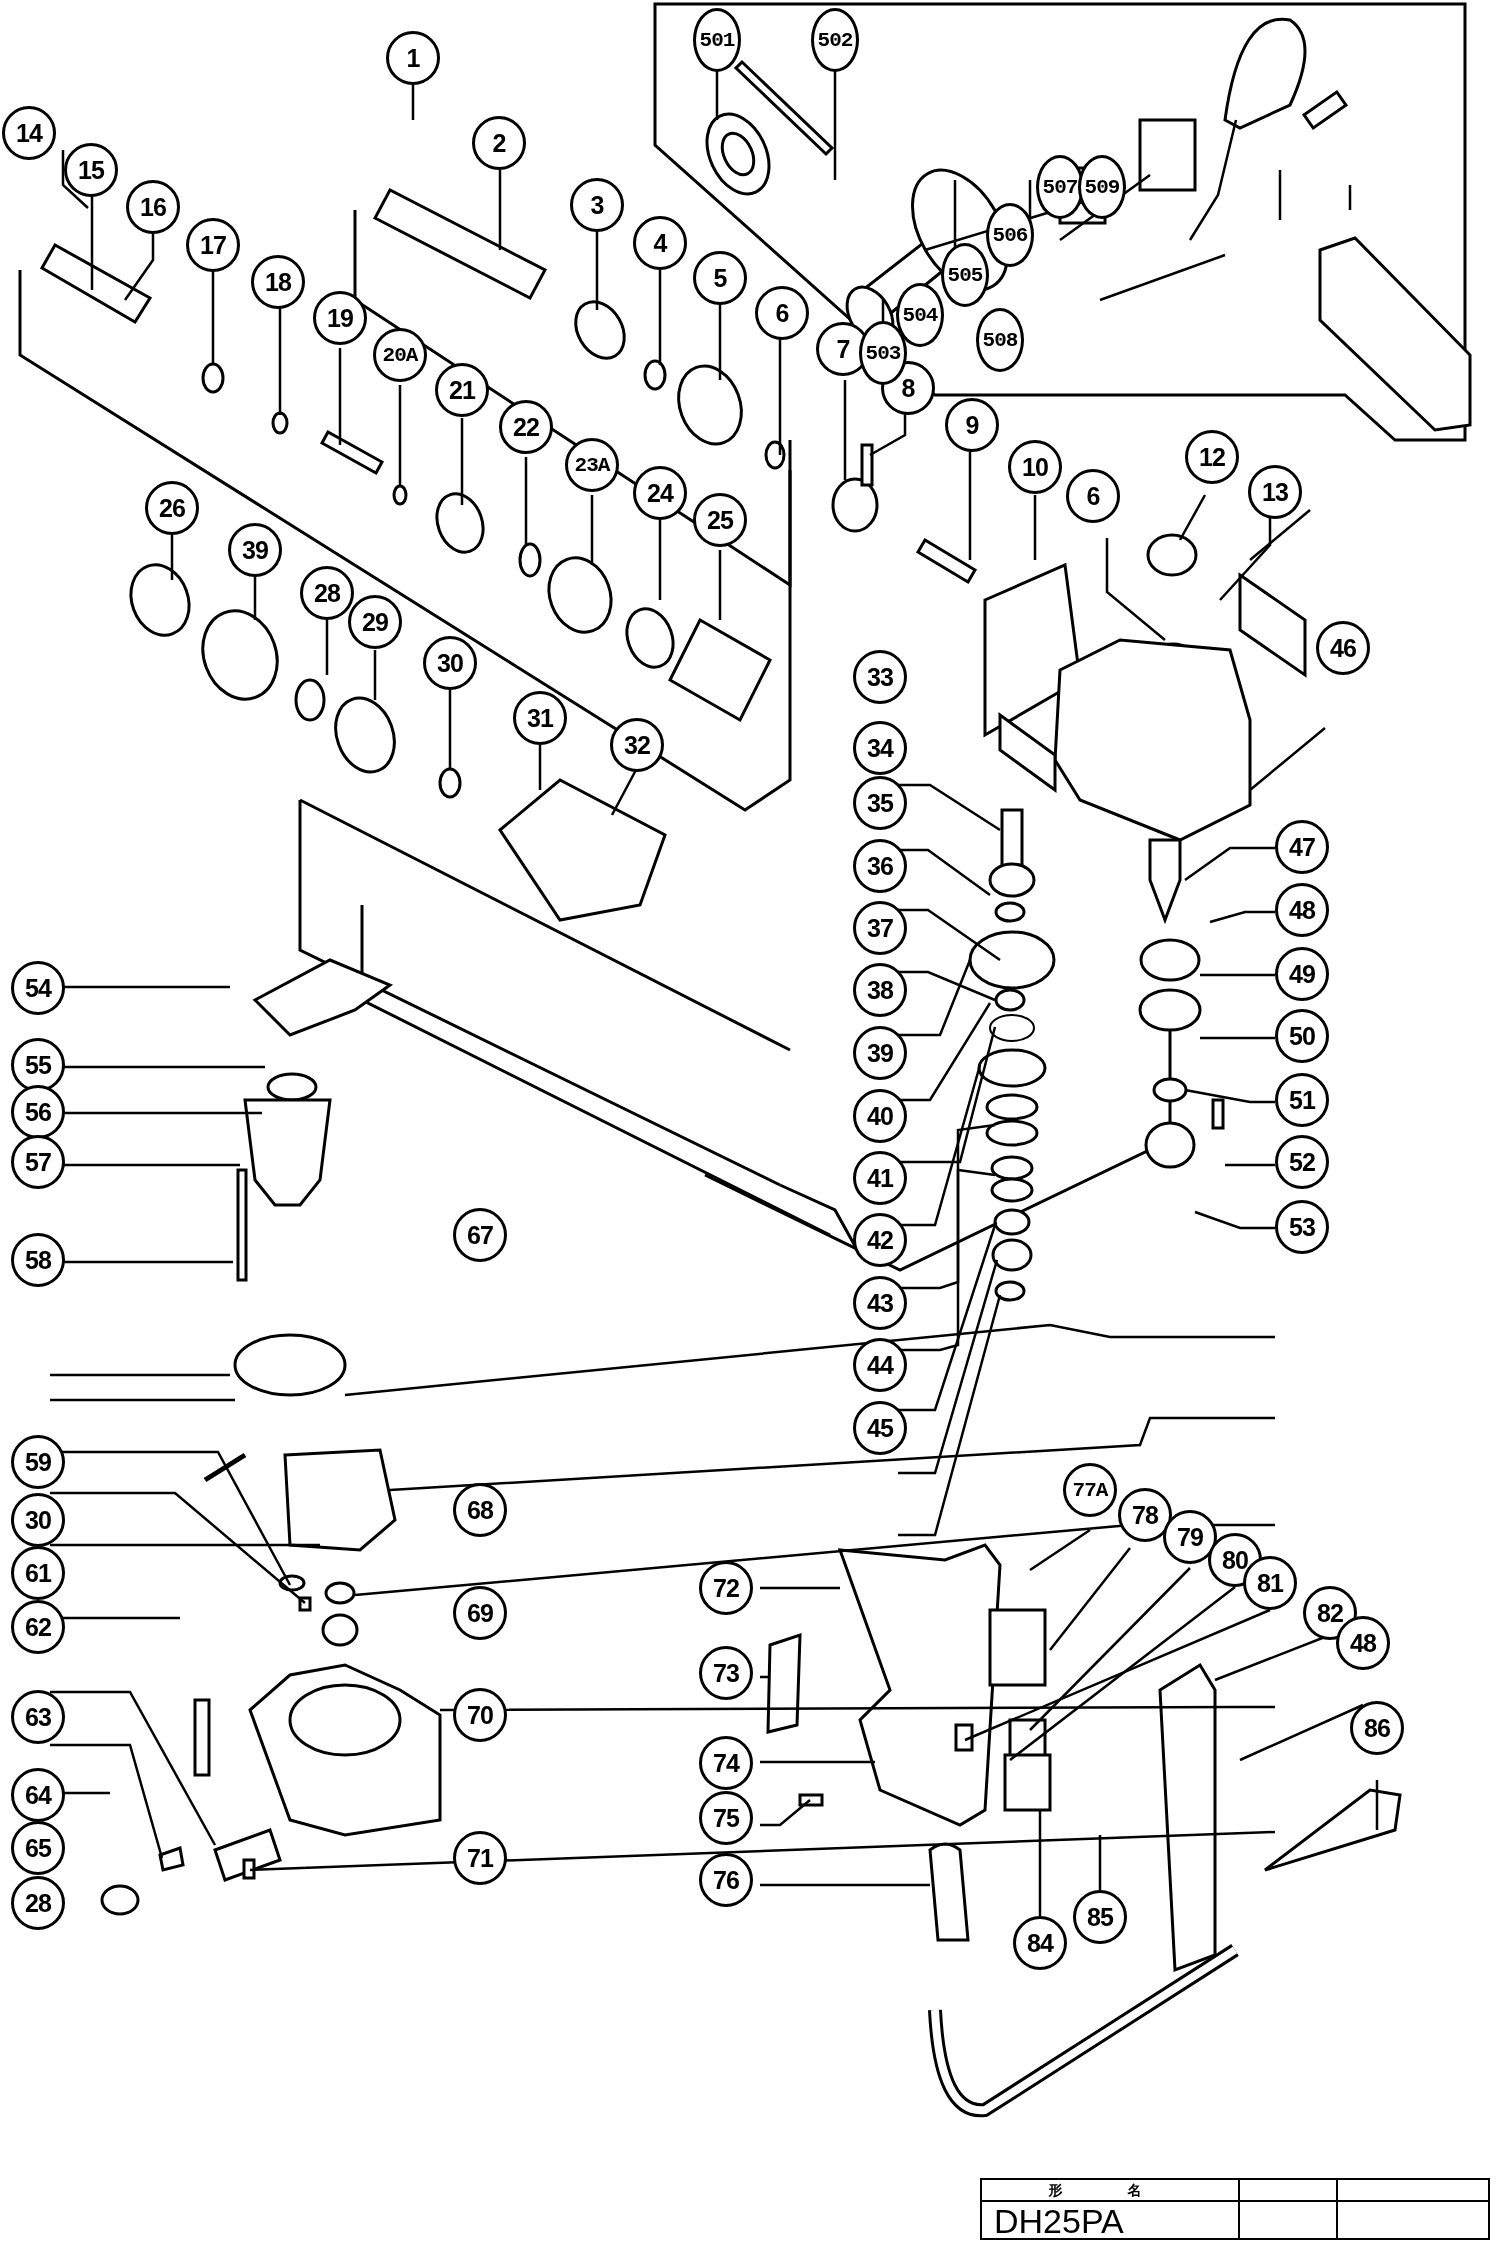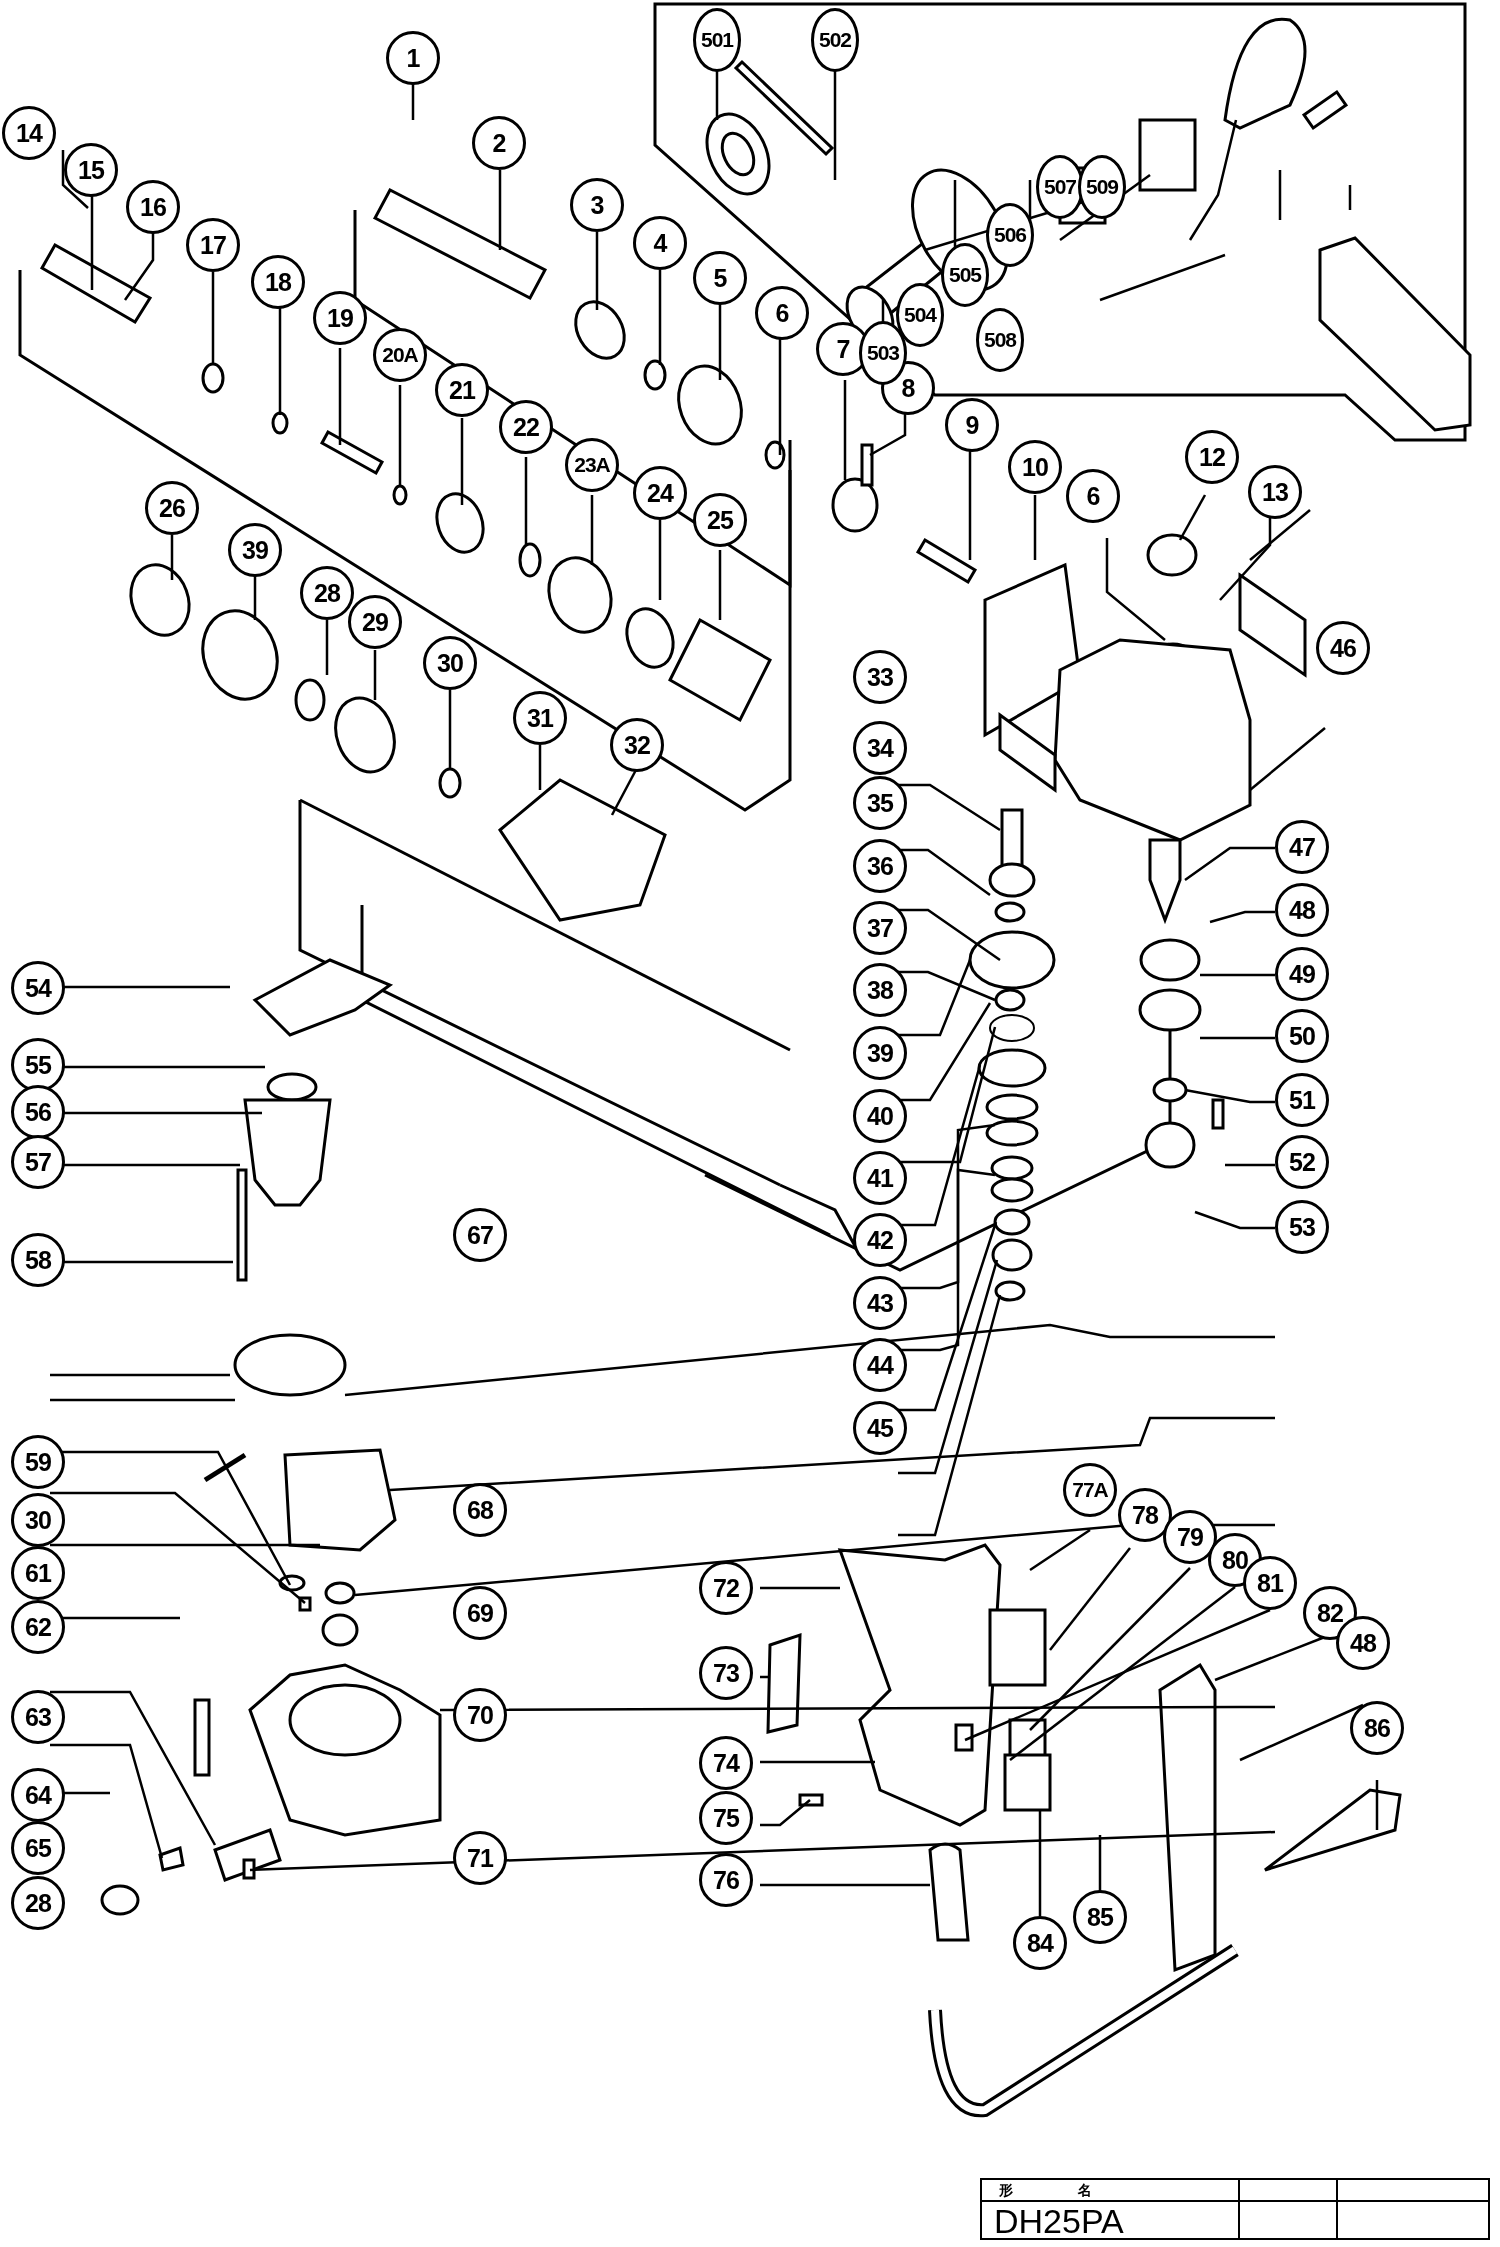--- a/index.html
+++ b/index.html
@@ -1,25 +1,25 @@
 <!DOCTYPE html>
 <html><head>
 <meta charset="utf-8">
 <style>
   html,body{margin:0;padding:0;background:#fff;}
   body{width:1500px;height:2247px;position:relative;overflow:hidden;font-family:"Liberation Sans",sans-serif;}
   svg#dg{position:absolute;left:0;top:0;}
   .callout{position:absolute;width:54px;height:54px;margin-left:-27px;margin-top:-27px;border:3px solid #000;border-radius:50%;background:#fff;box-sizing:border-box;display:flex;align-items:center;justify-content:center;font-weight:bold;font-size:25px;color:#000;letter-spacing:-1px;}
   .callout.tall{width:48px;height:64px;margin-left:-24px;margin-top:-32px;}
-  .callout.sm{font-size:21px;}
+  .callout.sm{font-size:21px;font-family:Liberation Mono, monospace;}
   .tb{position:absolute;left:980px;top:2178px;width:510px;height:62px;border:2px solid #000;box-sizing:border-box;}
   .tb .r1{position:absolute;left:0;top:0;width:100%;height:20px;border-bottom:2px solid #000;}
   .tb .c1{position:absolute;left:0;top:0;width:256px;height:100%;border-right:2px solid #000;}
   .tb .c2{position:absolute;left:256px;top:0;width:98px;height:100%;border-right:2px solid #000;}
-  .tb .h{position:absolute;left:17px;top:0;width:256px;height:20px;font-size:14px;font-weight:bold;text-align:left;line-height:20px;letter-spacing:30px;font-family:"DejaVu Sans",sans-serif;}
+  .tb .h{position:absolute;left:0;top:0;width:256px;height:20px;font-size:14px;font-weight:bold;text-align:center;line-height:20px;letter-spacing:30px;font-family:"DejaVu Sans",sans-serif;}
   .tb .model{position:absolute;left:12px;top:22px;font-size:34px;line-height:38px;}
 </style>
 </head>
 <body>
 
 <svg id="dg" width="1500" height="2247" viewBox="0 0 1500 2247">
   <g fill="none" stroke="#000" stroke-width="3">
 
     <path d="M655 4 H1465 V440 H1395 L1345 395 H935 L655 145 Z"></path>
 

